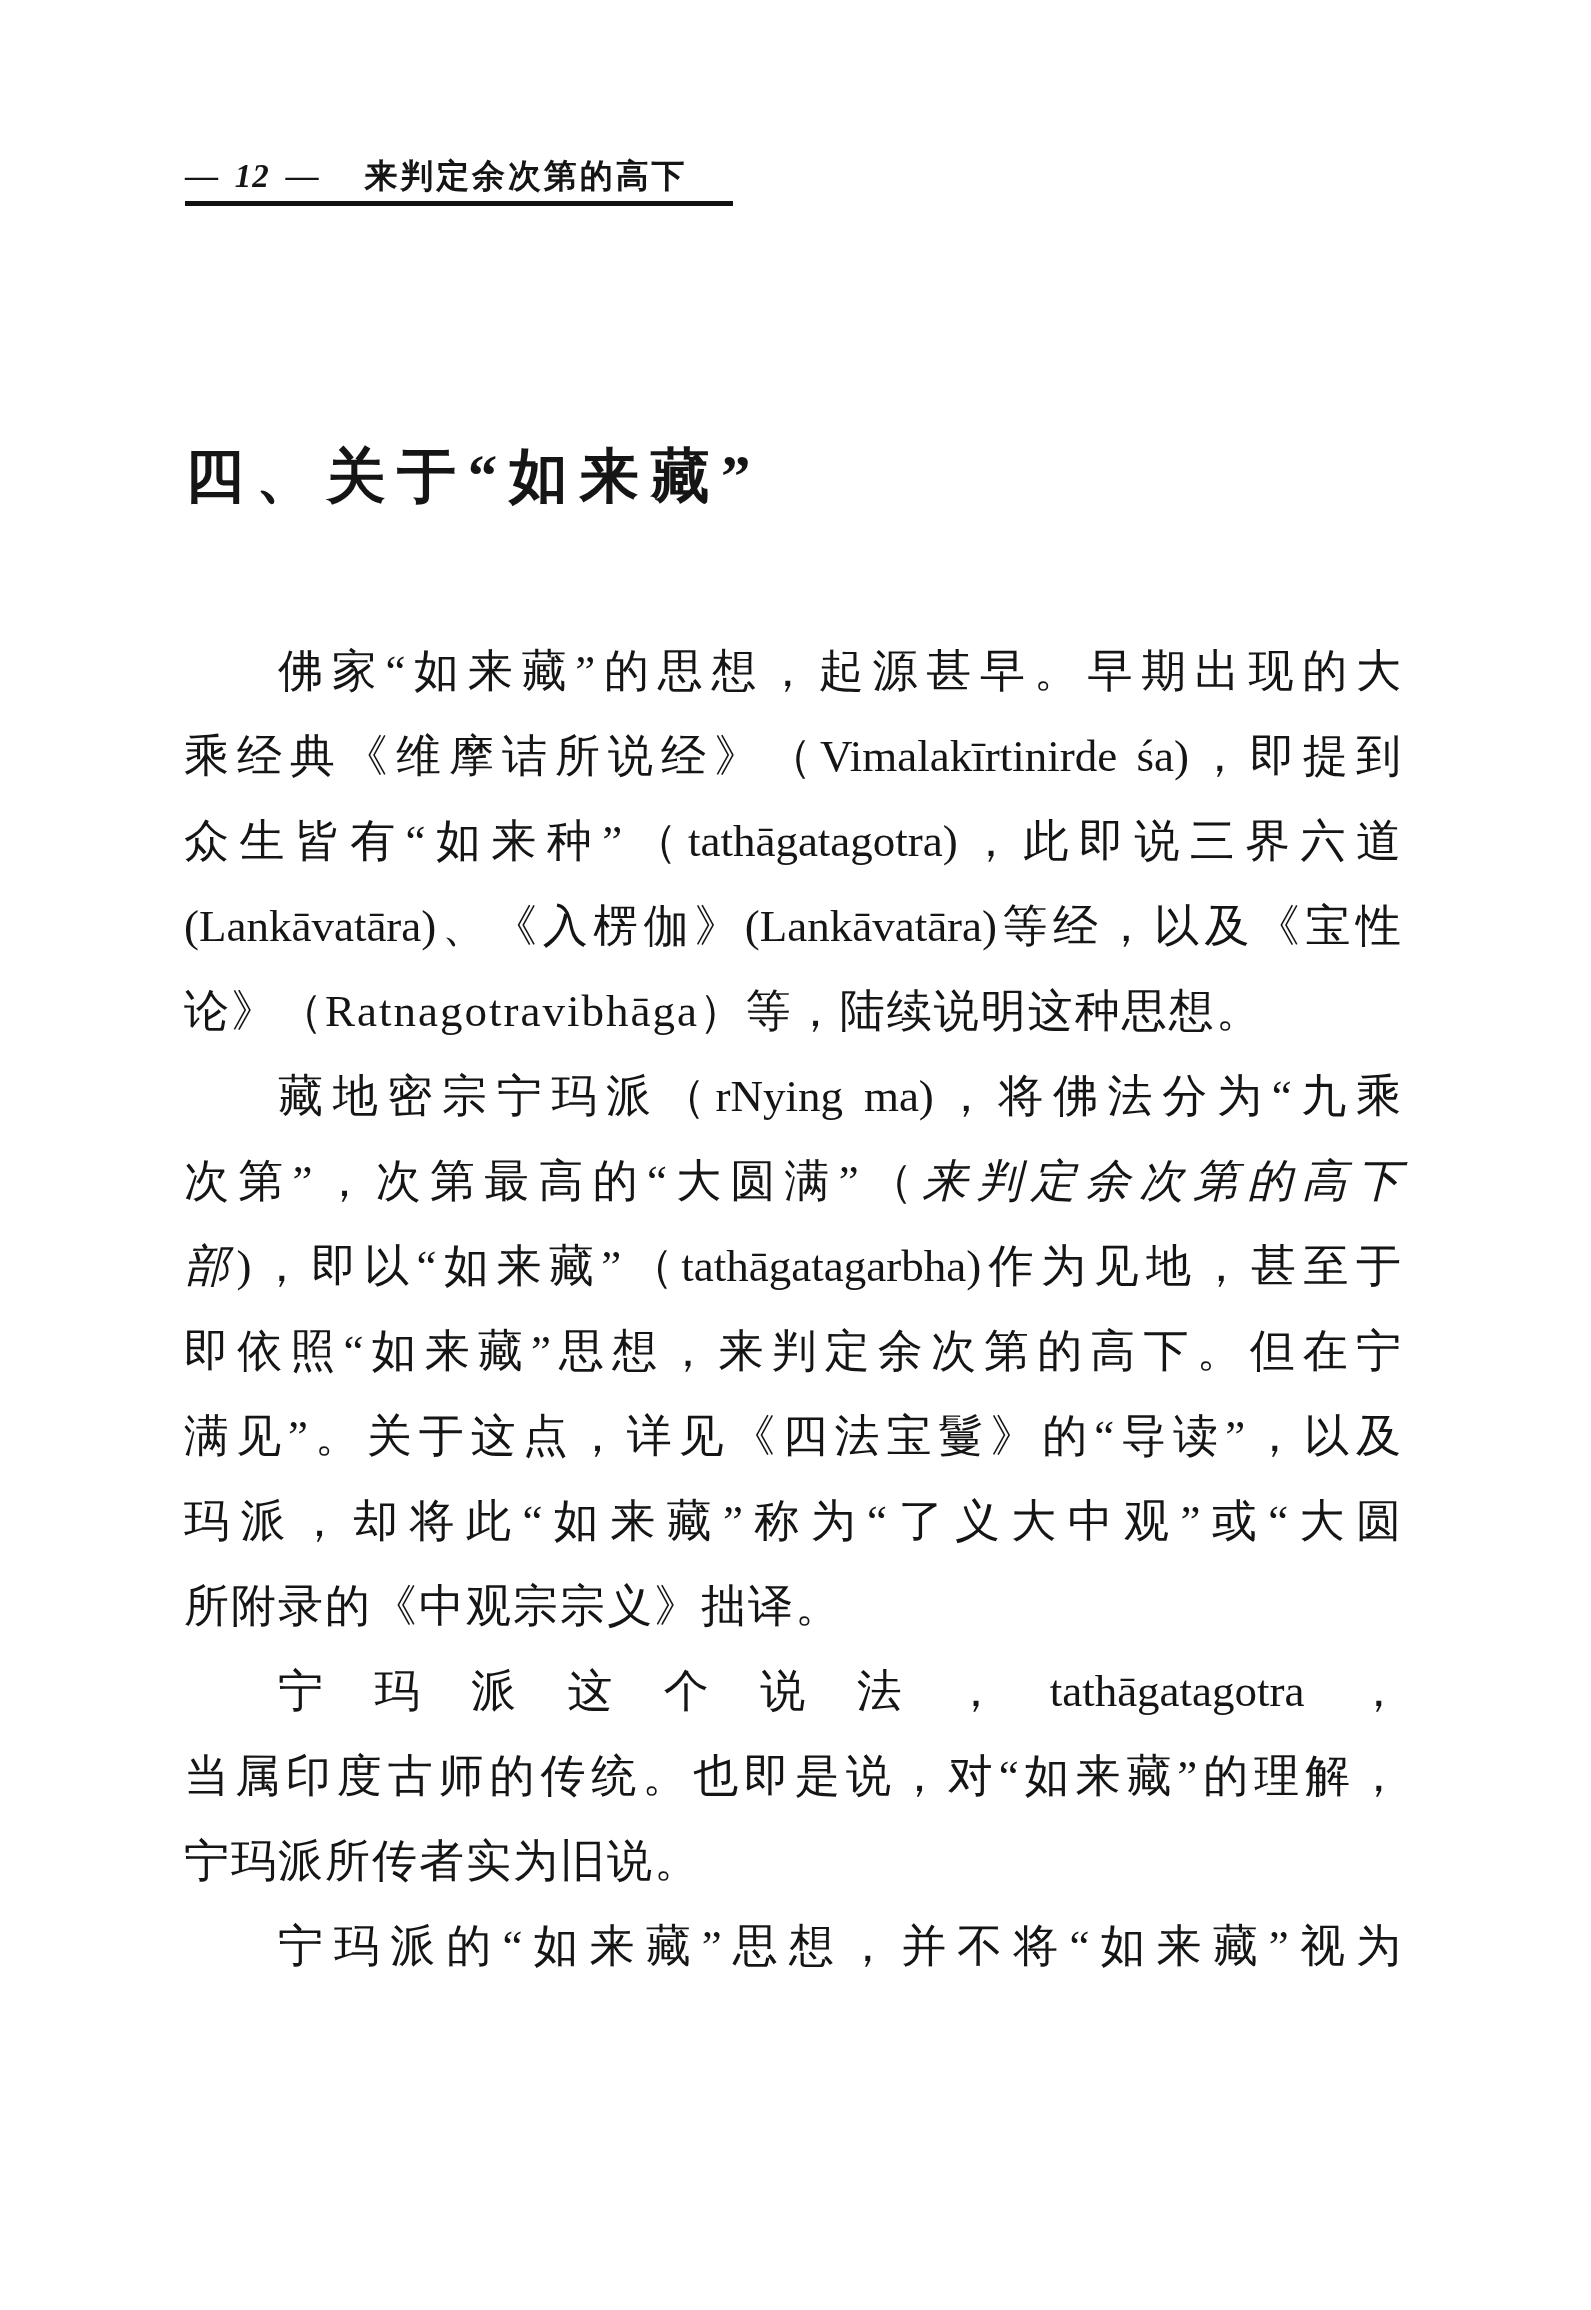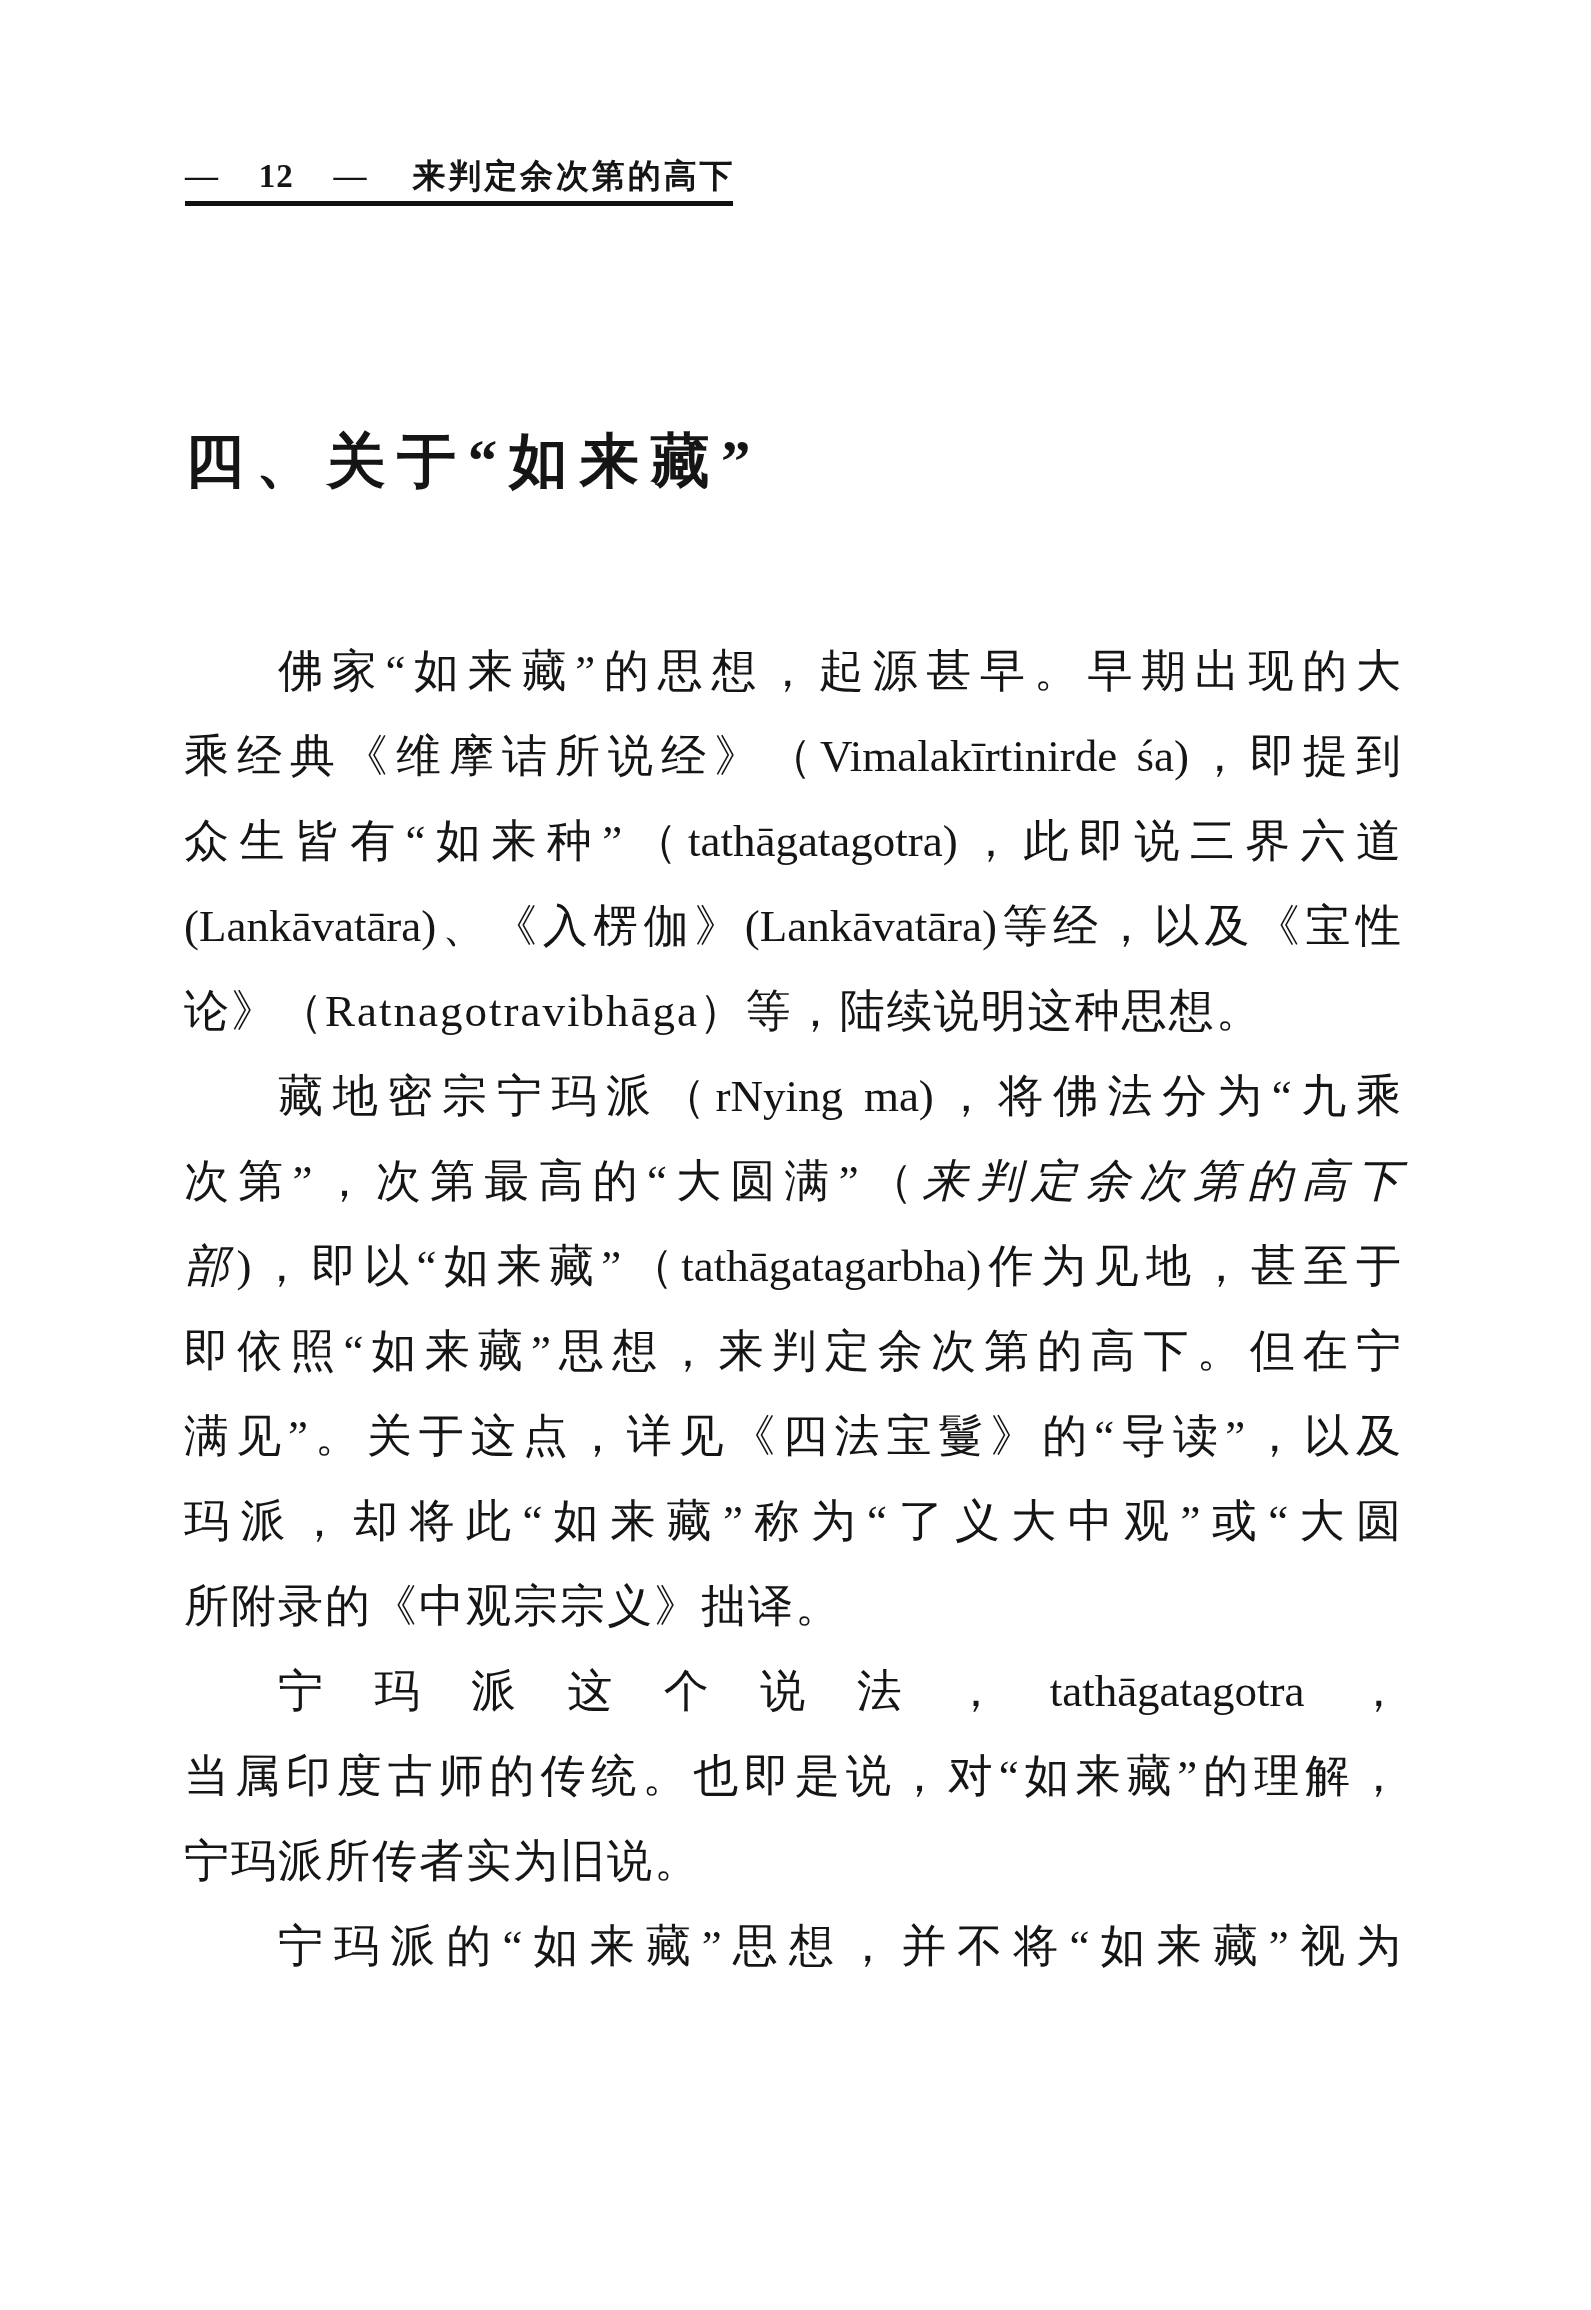--- a/index.html
+++ b/index.html
@@ -13,30 +13,30 @@
     overflow:hidden;
   }
   
   .running-header{
     position:absolute;left:185px;top:156px;width:1229px;
     display:flex;align-items:baseline;
     font-weight:bold;font-size:33px;line-height:41px;
     letter-spacing:1px;white-space:nowrap;
   }
   .running-header .dash{margin:0 13.7px 0 0;}
-  .running-header .pageno{margin:0 26px;font-family:"Liberation Serif","DejaVu Serif",serif;}
+  .running-header .pageno{margin:0 2px;font-family:"Liberation Serif","DejaVu Serif",serif;font-style:italic;}
   .running-header .dash2{margin:0 0 0 13.7px;}
   .running-header .booktitle{margin-left:45px;letter-spacing:2.9px;}
   .header-rule{
     position:absolute;left:185px;top:201px;width:548px;height:4.9px;
     background:#111;
   }
   
   .section-title{
-    position:absolute;left:185px;top:387px;
+    position:absolute;left:185px;top:402px;
     font-size:59px;font-weight:bold;letter-spacing:11.7px;
     line-height:68px;white-space:nowrap;
   }
   
   .body-text{
     position:absolute;left:184px;top:629px;width:1217px;
     font-size:45px;
   }
   .line{
     display:block;height:85px;line-height:85px;

